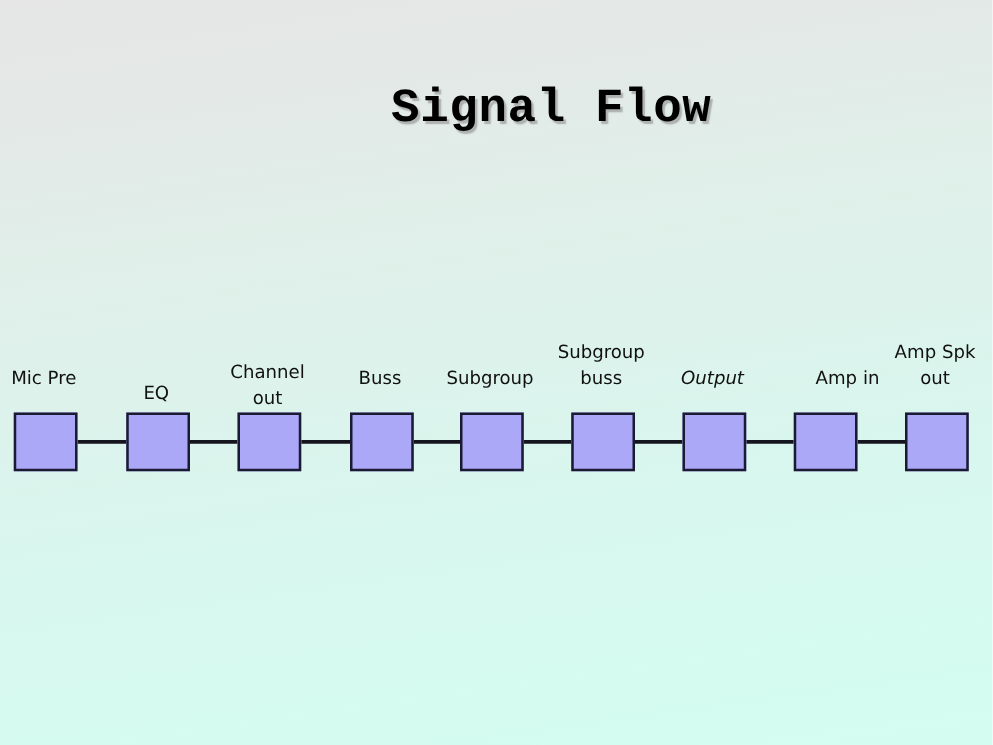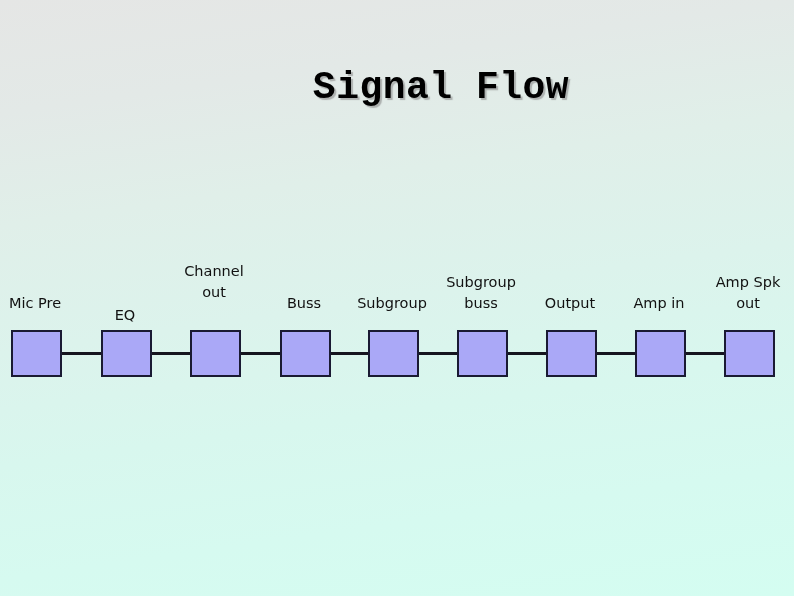--- a/index.html
+++ b/index.html
@@ -98,33 +98,33 @@
         <div class="connector" style="left: 419px; width: 38px; top: 352px; background: rgb(21, 21, 31);"></div>
         <div class="connector" style="left: 508px; width: 38px; top: 352px; background: rgb(21, 21, 31);"></div>
         <div class="connector" style="left: 597px; width: 38px; top: 352px; background: rgb(21, 21, 31);"></div>
         <div class="connector" style="left: 686px; width: 38px; top: 352px; background: rgb(21, 21, 31);"></div>
       </div>
     <div id="node-layer">
         <div class="node-label" style="left: -35px; width: 140px; top: 292.5px;">Mic Pre</div>
         <div class="node-box" style="left: 11px; top: 330px; background: rgb(170, 168, 247); border-color: rgb(26, 26, 51);"></div>
         <div class="node-label" style="left: 55px; width: 140px; top: 292.5px; margin-top: 12px;">EQ</div>
         <div class="node-box" style="left: 101px; top: 330px; background: rgb(170, 168, 247); border-color: rgb(26, 26, 51);"></div>
-        <div class="node-label" style="left: 144px; width: 140px; top: 261px;">Channel
+        <div class="node-label" style="left: 144px; width: 140px; top: 288px;">Channel
 out</div>
         <div class="node-box" style="left: 190px; top: 330px; background: rgb(170, 168, 247); border-color: rgb(26, 26, 51);"></div>
         <div class="node-label" style="left: 234px; width: 140px; top: 292.5px;">Buss</div>
         <div class="node-box" style="left: 280px; top: 330px; background: rgb(170, 168, 247); border-color: rgb(26, 26, 51);"></div>
         <div class="node-label" style="left: 322px; width: 140px; top: 292.5px;">Subgroup</div>
         <div class="node-box" style="left: 368px; top: 330px; background: rgb(170, 168, 247); border-color: rgb(26, 26, 51);"></div>
         <div class="node-label" style="left: 411px; width: 140px; top: 272px;">Subgroup
 buss</div>
         <div class="node-box" style="left: 457px; top: 330px; background: rgb(170, 168, 247); border-color: rgb(26, 26, 51);"></div>
-        <div class="node-label" style="left: 500px; width: 140px; top: 292.5px;">Output</div>
+        <div class="node-label" style="left: 500px; width: 140px; top: 292.5px; font-style: italic;">Output</div>
         <div class="node-box" style="left: 546px; top: 330px; background: rgb(170, 168, 247); border-color: rgb(26, 26, 51);"></div>
-        <div class="node-label" style="left: 589px; width: 140px; top: 292.5px;">Amp in</div>
+        <div class="node-label" style="left: 608px; width: 140px; top: 292.5px;">Amp in</div>
         <div class="node-box" style="left: 635px; top: 330px; background: rgb(170, 168, 247); border-color: rgb(26, 26, 51);"></div>
         <div class="node-label" style="left: 678px; width: 140px; top: 272px;">Amp Spk
 out</div>
         <div class="node-box" style="left: 724px; top: 330px; background: rgb(170, 168, 247); border-color: rgb(26, 26, 51);"></div>
       </div>
   </div>
 
 </div>
 
 </body></html>

